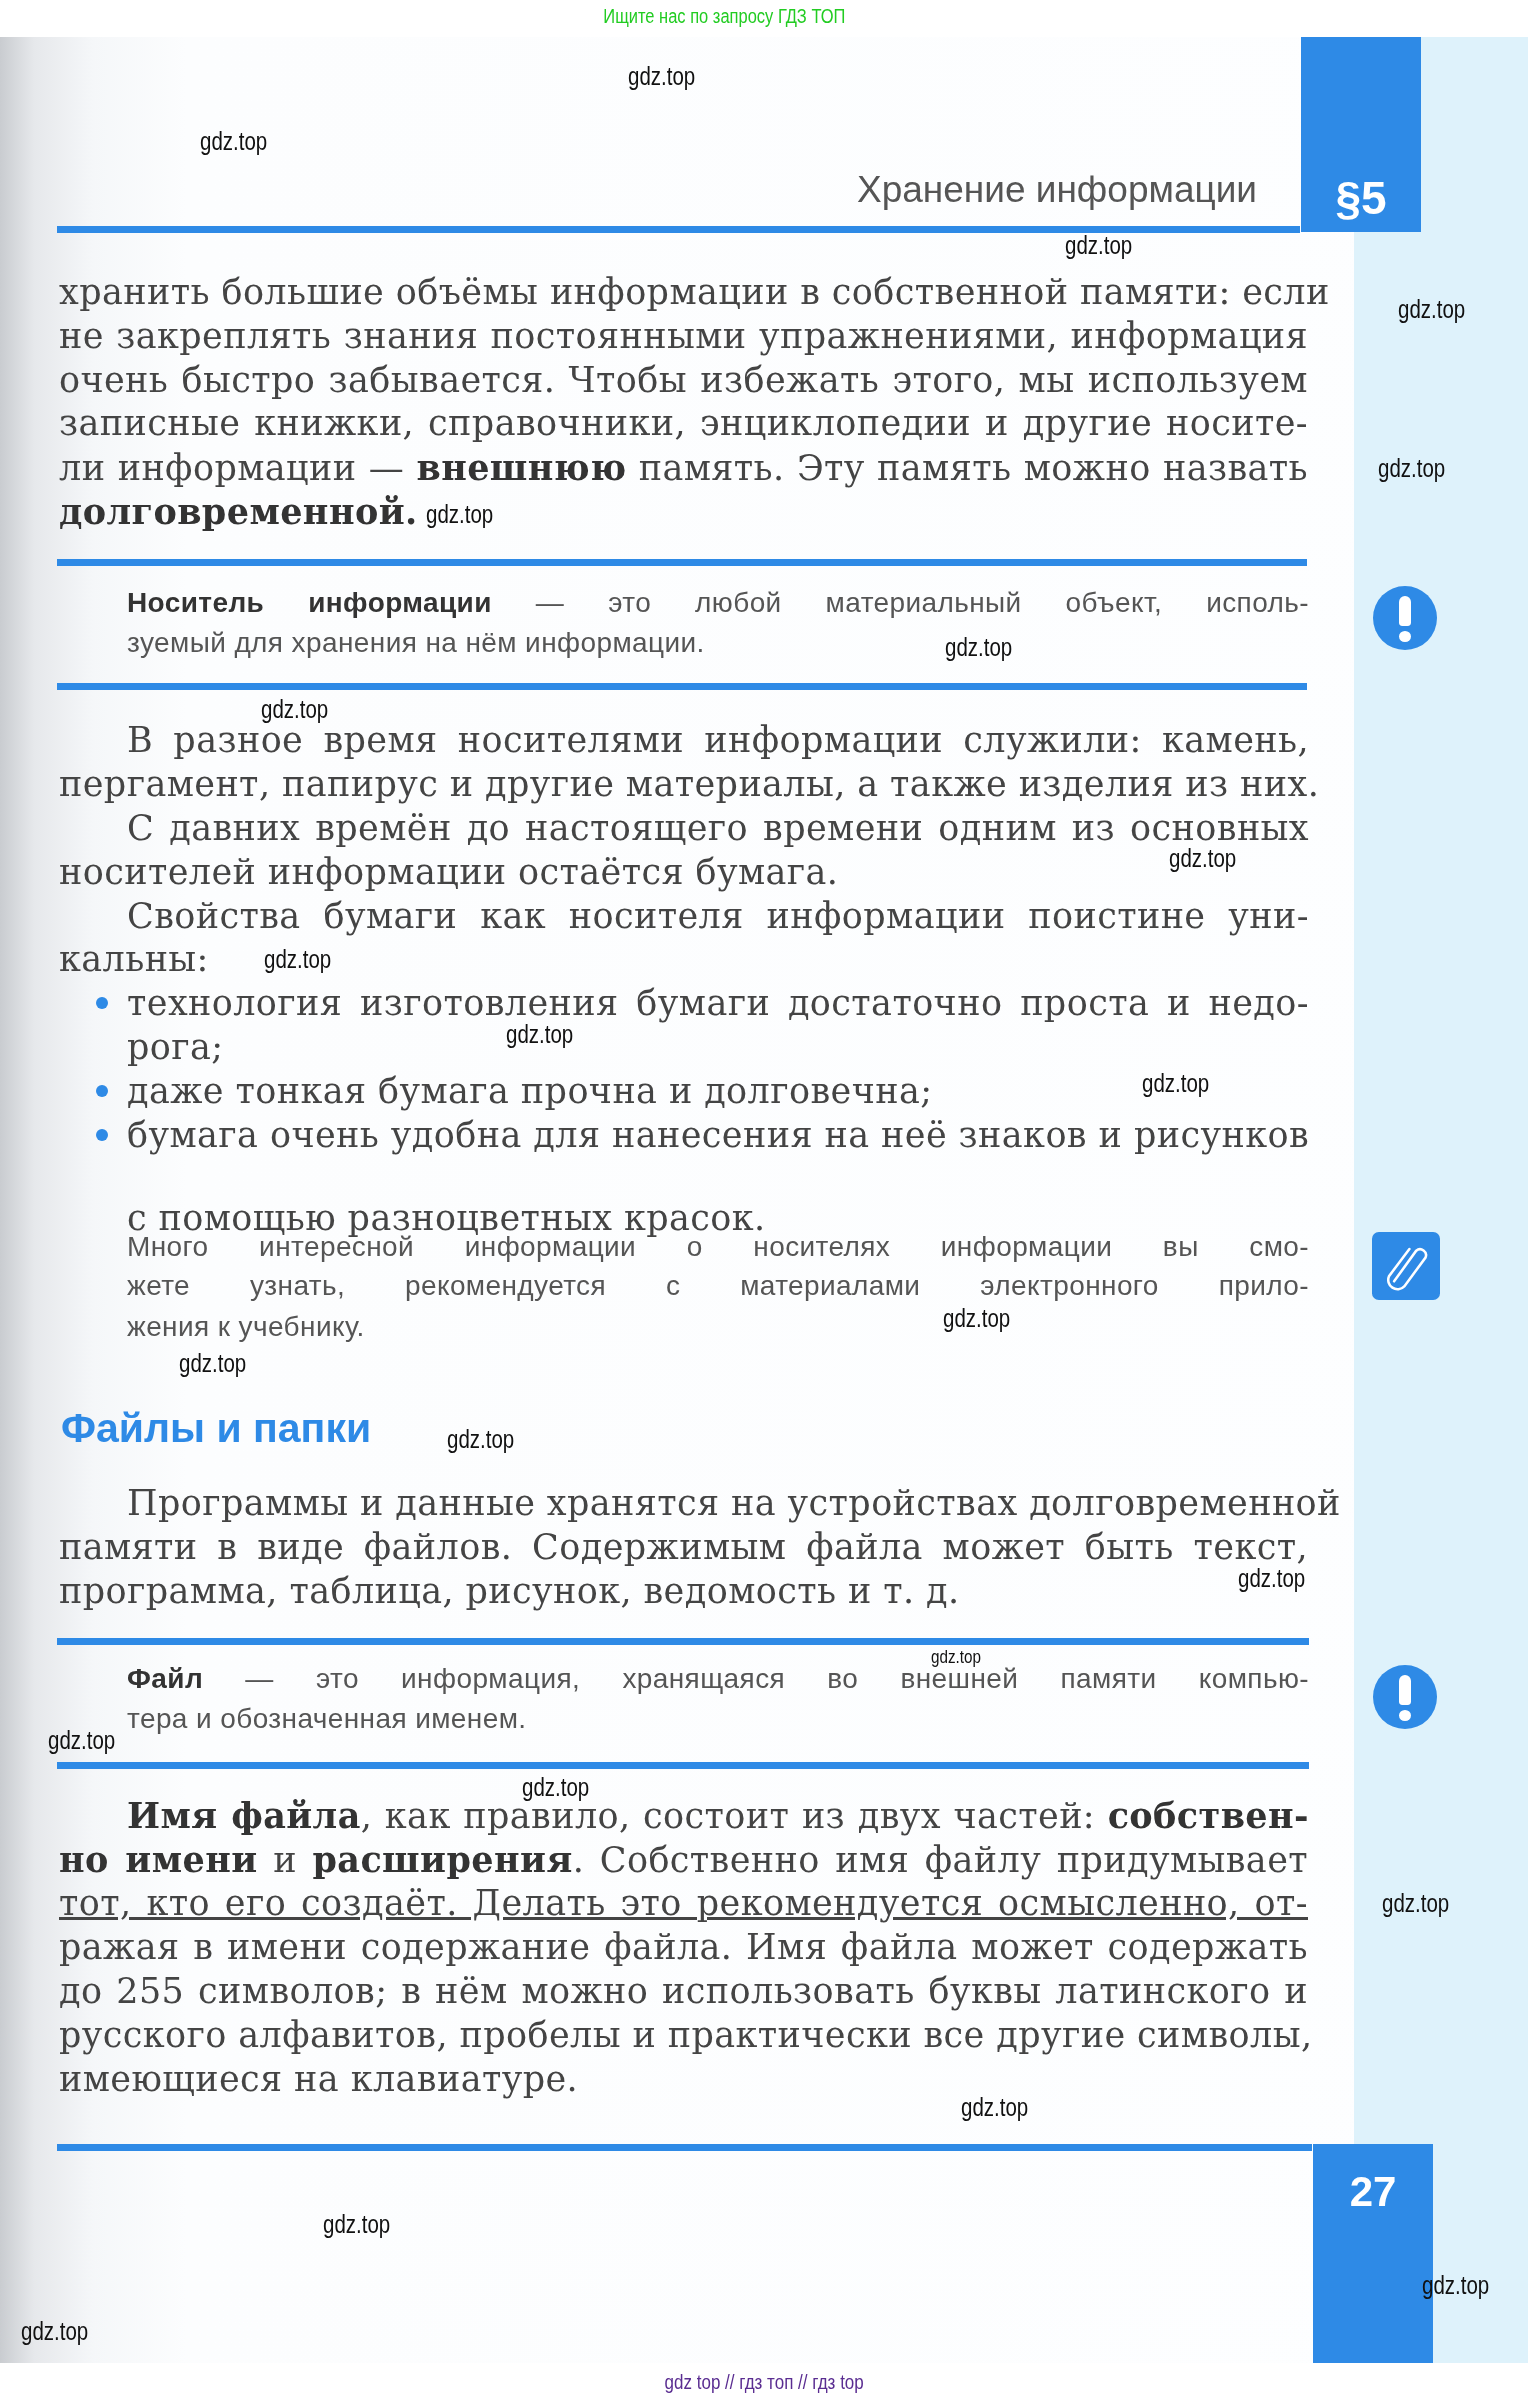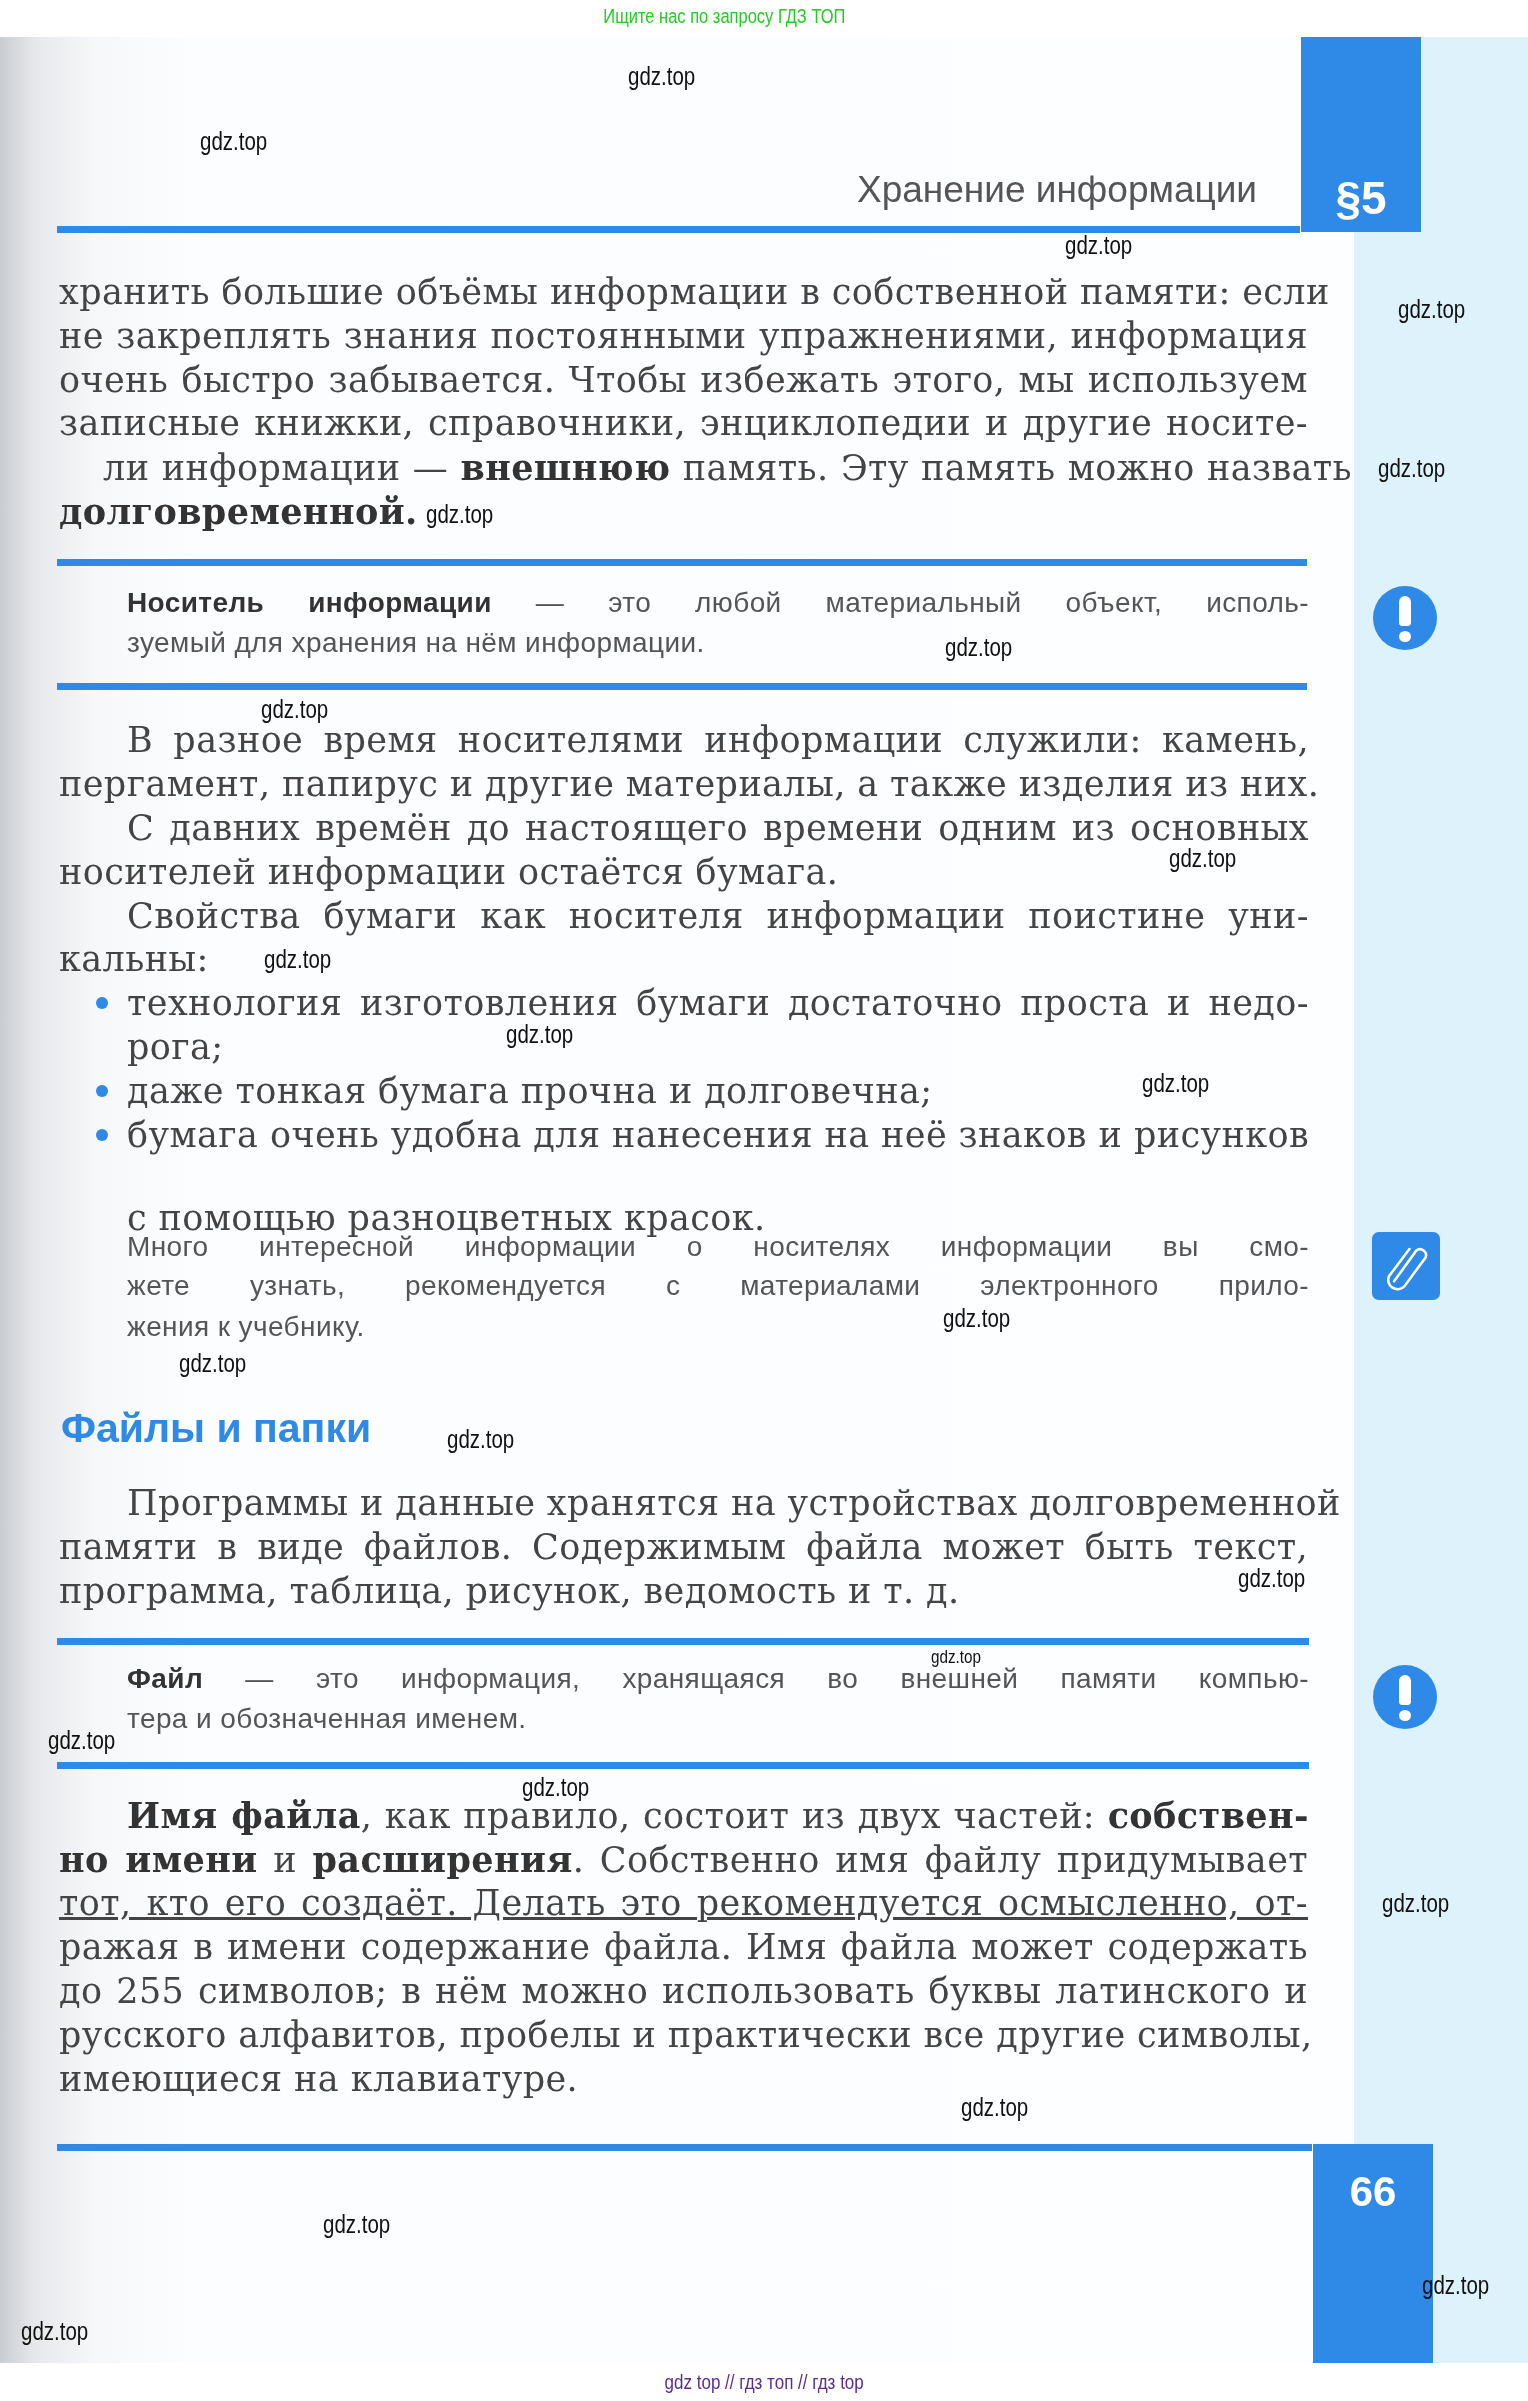--- a/index.html
+++ b/index.html
@@ -44,21 +44,21 @@
 <div class="tab tab-top">
     <span>§5</span>
   </div>
 <div class="header-title">Хранение информации</div>
 <div class="rule" style="top:226px;width:1243px;"></div>
 
 <div class="line" style="top:272px;">хранить большие объёмы информации в собственной памяти: если</div>
 <div class="line" style="top:316px;">не закреплять знания постоянными упражнениями, информация</div>
 <div class="line" style="top:360px;">очень быстро забывается. Чтобы избежать этого, мы используем</div>
 <div class="line" style="top:403px;">записные книжки, справочники, энциклопедии и другие носите-</div>
-<div class="line" style="top:447px;margin-left:44px;"><span>ли информации — </span><b>внешнюю</b><span> память. Эту память можно назвать</span></div>
+<div class="line" style="top:447px;"><span>ли информации — </span><b>внешнюю</b><span> память. Эту память можно назвать</span></div>
 <div class="line last" style="top:491px;"><b>долговременной.</b></div>
 
 <div class="rule" style="top:559px;width:1250px;"></div>
 <div class="line ind sans" style="top:587px;"><b>Носитель информации</b><span> — это любой материальный объект, исполь-</span></div>
 <div class="line ind sans last" style="top:627px;">зуемый для хранения на нём информации.</div>
 <div class="rule" style="top:683px;width:1250px;"></div>
 <div class="icon-excl" style="left:1373px;top:586px;"></div>
 
 <div class="line ind" style="top:720px;">В разное время носителями информации служили: камень,</div>
 <div class="line" style="top:764px;">пергамент, папирус и другие материалы, а также изделия из них.</div>
@@ -100,21 +100,21 @@
 <div class="line ind" style="top:1795px;"><b>Имя файла</b><span>, как правило, состоит из двух частей: </span><b>собствен-</b></div>
 <div class="line" style="top:1839px;"><b>но имени</b><span> и </span><b>расширения</b><span>. Собственно имя файлу придумывает</span></div>
 <div class="line" style="top:1883px;text-decoration:underline;">тот, кто его создаёт. Делать это рекомендуется осмысленно, от-</div>
 <div class="line" style="top:1927px;">ражая в имени содержание файла. Имя файла может содержать</div>
 <div class="line" style="top:1971px;">до 255 символов; в нём можно использовать буквы латинского и</div>
 <div class="line" style="top:2015px;">русского алфавитов, пробелы и практически все другие символы,</div>
 <div class="line last" style="top:2059px;">имеющиеся на клавиатуре.</div>
 
 <div class="rule" style="top:2144px;width:1255px;"></div>
 <div class="tab tab-bottom">
-    <span>66</span>
+    <span>27</span>
   </div>
 
 <div class="wm" style="left:628px;top:62px;">gdz.top</div>
 <div class="wm" style="left:200px;top:127px;">gdz.top</div>
 <div class="wm" style="left:1065px;top:231px;">gdz.top</div>
 <div class="wm" style="left:1398px;top:295px;">gdz.top</div>
 <div class="wm" style="left:1378px;top:454px;">gdz.top</div>
 <div class="wm" style="left:426px;top:500px;">gdz.top</div>
 <div class="wm" style="left:945px;top:633px;">gdz.top</div>
 <div class="wm" style="left:261px;top:695px;">gdz.top</div>

